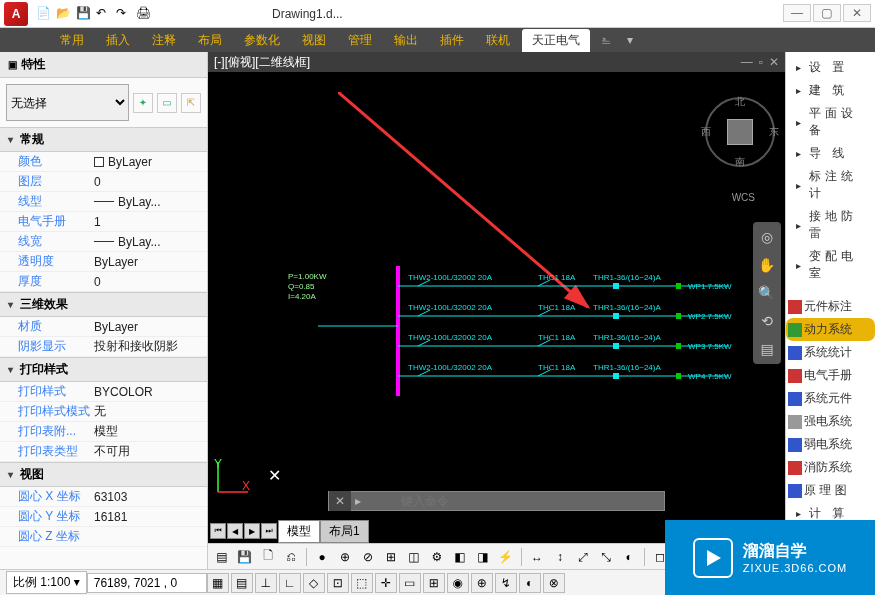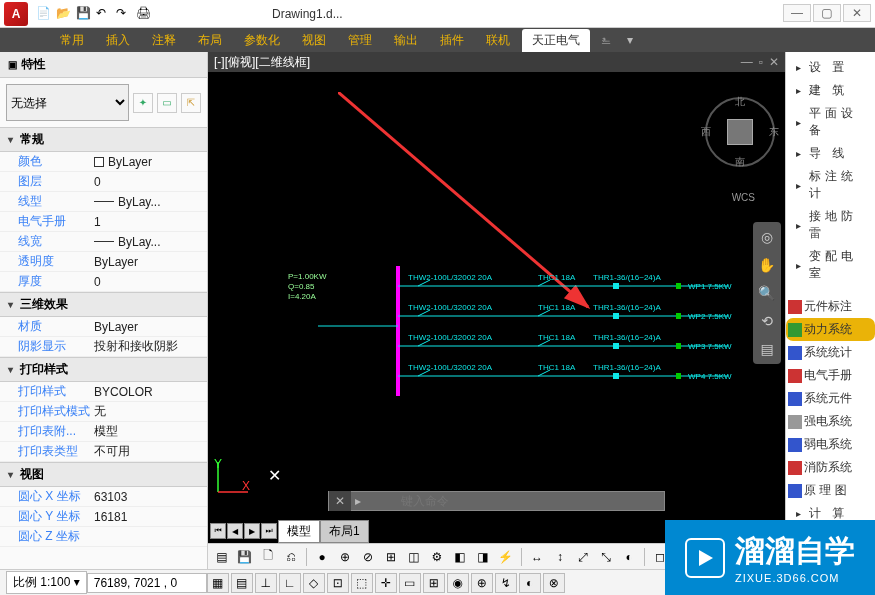--- a/index.html
+++ b/index.html
@@ -76,21 +76,21 @@
 .toolbar-row .tb { width:20px; height:20px; border:1px solid transparent; display:flex; align-items:center; justify-content:center; }
 .toolbar-row .sep { width:1px; height:18px; background:#bbb; margin:0 2px;}
 .status-bar { height:26px; background:#f4f4f4; border-top:1px solid #ccc; display:flex; align-items:center; padding:0 6px; gap:0;}
 .status-bar .cell { border:1px solid #bbb; padding:2px 6px; background:#fff;}
 .status-bar .sbtn { width:22px; height:20px; border:1px solid #bbb; background:#eee; display:flex;align-items:center;justify-content:center;}
 
 
 .badge { position:absolute; right:0; bottom:0; width:210px; height:75px; background:#0088d1; color:#fff; display:flex; align-items:center; justify-content:center; flex-direction:row; gap:10px; z-index:50;}
 .badge .play { width:40px; height:40px; border:2px solid #fff; border-radius:6px; display:flex; align-items:center; justify-content:center; }
 .badge .txt { display:flex; flex-direction:column;}
-.badge .txt .big { font-size:30px; font-weight:bold;}
+.badge .txt .big { font-size:16px; font-weight:bold;}
 .badge .txt .sm { font-size:11px; letter-spacing:1px;}
 
 
 .schematic svg text { fill:#0ee7e7; font-size:8px; font-family:Arial;}
 .schematic svg .wp { fill:#0ee7e7; font-size:8px;}
 </style>
 </head>
 <body>
 
 <div class="title-bar">

